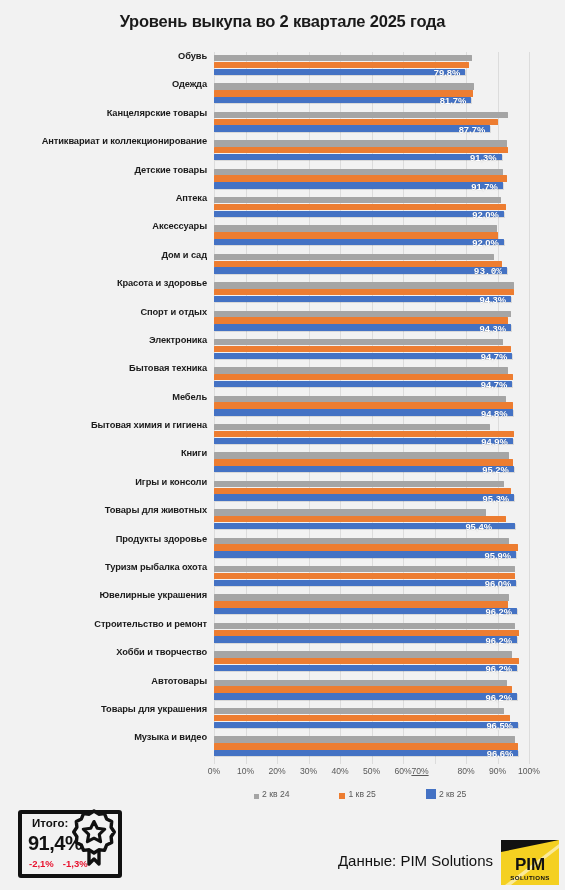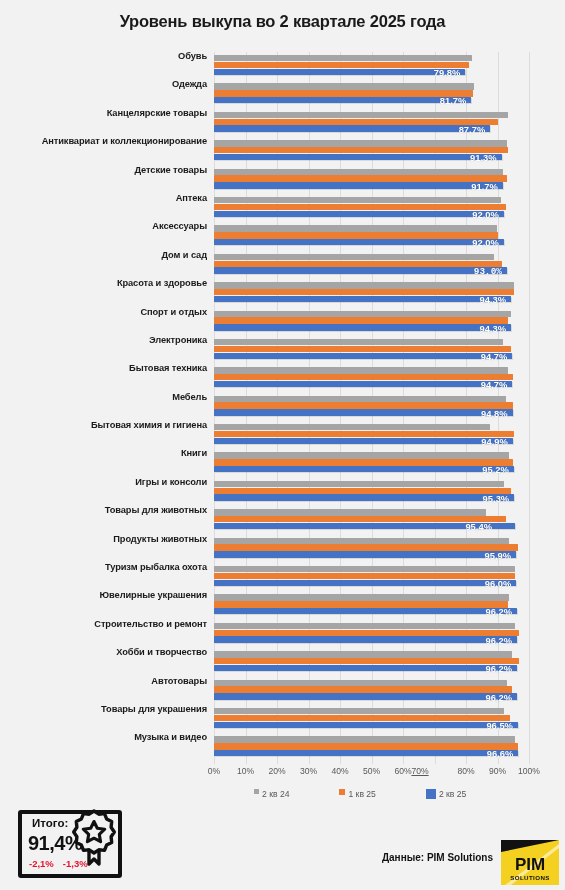--- a/index.html
+++ b/index.html
@@ -96,21 +96,21 @@
     white-space: nowrap;
   }
   
   #legend {
     position: absolute;
     left: 214px; top: 789px;
     display: flex;
     align-items: center;
     gap: 10px;
   }
-  #legend .item { display: flex; align-items: flex-start; gap: 3px; padding-left: 40px; }
+  #legend .item { display: flex; align-items: flex-end; gap: 3px; padding-left: 40px; }
   #legend .swatch { display: inline-block; }
   #legend .sw-g { width: 5px; height: 5px; background: #A5A5A5; }
   #legend .sw-o { width: 6px; height: 6px; background: #ED7D31; }
   #legend .sw-b { width: 10px; height: 10px; background: #4472C4; }
   #legend .ltext { font-size: 8.6px; color: #595959; white-space: nowrap; }
   
   #total-badge {
     position: absolute;
     left: 18px; top: 806px;
     width: 110px; height: 74px;
@@ -145,22 +145,22 @@
     gap: 9px;
     font-size: 9.5px;
     font-weight: bold;
     color: #E8112D;
   }
   #ribbon { position: absolute; left: 52px; top: 0px; width: 58px; height: 62px; }
   
   #source-text {
     position: absolute;
     right: 72px; top: 852px;
-    font-size: 10px;
-    font-weight: bold;
+    font-size: 15px;
+    font-weight: normal;
     color: #111111;
     white-space: nowrap;
   }
   #pim-logo {
     position: absolute;
     right: 6px; top: 840px;
     width: 58px; height: 45px;
   }
 </style>
 </head>
@@ -330,21 +330,21 @@
     <div class="row">
       <div class="cat-label">Товары для животных</div>
       <div class="bars">
         <div class="bar g" style="width: 271.53px; background: rgb(165, 165, 165);"></div>
         <div class="bar o" style="width: 292.32px; background: rgb(237, 125, 49);"></div>
         <div class="bar b shadow" style="width: 300.51px; background: rgb(68, 114, 196);"></div>
         <div class="bar-value" style="left: 283px;">95,4%</div>
       </div>
     </div>
     <div class="row">
-      <div class="cat-label">Продукты животных</div>
+      <div class="cat-label">Продукты здоровье</div>
       <div class="bars">
         <div class="bar g" style="width: 295.47px; background: rgb(165, 165, 165);"></div>
         <div class="bar o" style="width: 303.66px; background: rgb(237, 125, 49);"></div>
         <div class="bar b shadow" style="width: 302.085px; background: rgb(68, 114, 196);"></div>
         <div class="bar-value" style="left: 302.085px;">95,9%</div>
       </div>
     </div>
     <div class="row">
       <div class="cat-label">Туризм рыбалка охота</div>
       <div class="bars">

